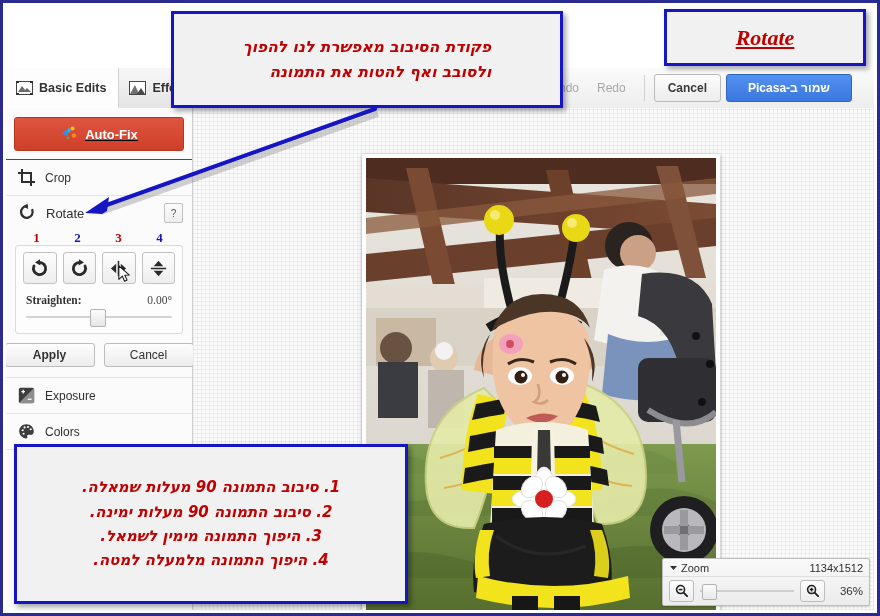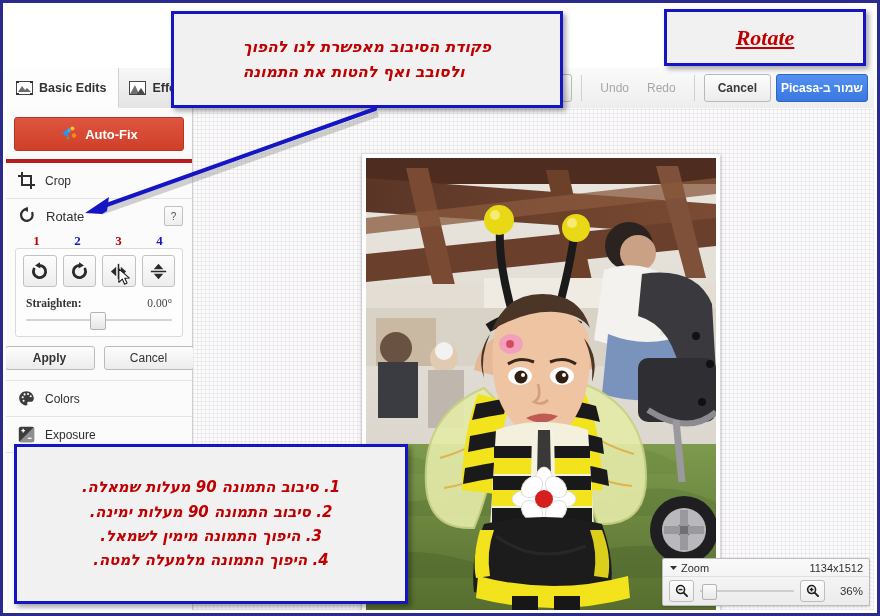--- a/index.html
+++ b/index.html
@@ -57,30 +57,30 @@
   .tbtn{
     height:26px;padding:0 13px;border:1px solid #b9b9b9;border-radius:3px;
     background:linear-gradient(#fdfdfd,#ececec);
     font-size:12px;font-weight:bold;color:#3a3a3a;
     display:flex;align-items:center;justify-content:center;
     margin-right:5px;
   }
   .tbtn.flat{border:none;background:transparent;color:#a7a7a7;font-weight:normal;padding:0 9px;margin-right:0;}
   .tbtn.primary{
     background:linear-gradient(#5390f0,#3a78e0);
-    border:1px solid #2e66c4;color:#fff;padding:0 4px;margin-right:0;
+    border:1px solid #2e66c4;color:#fff;padding:0 21px;margin-right:16px;
     direction:rtl;
   }
 
   
   .side{
     position:absolute;left:0;top:40px;width:186px;bottom:0;
     background:#fbfbfb;border-right:1px solid #cfcfcf;
   }
-  .autofix-wrap{padding:9px 8px 8px 8px;border-bottom:4px solid #b91c1c;}
+  .autofix-wrap{padding:9px 8px 8px 8px;border-bottom:1px solid #b91c1c;text-decoration:underline;}
   .autofix{
     height:32px;border-radius:3px;
     background:linear-gradient(#de5540,#cf3f28);
     border:1px solid #b7351f;
     color:#fff;font-size:13px;font-weight:bold;
     display:flex;align-items:center;justify-content:center;gap:7px;
   }
   .row{
     height:35px;display:flex;align-items:center;gap:10px;
     padding:0 12px;border-bottom:1px solid #e4e4e4;
@@ -178,21 +178,21 @@
   
   .callout{
     position:absolute;left:168px;top:8px;width:392px;height:97px;
     background:#f1f1f1;border:3px solid #1515c4;
     box-shadow:3px 3px 5px rgba(0,0,0,.35);
     box-sizing:border-box;
     display:flex;align-items:center;justify-content:center;
     z-index:40;
   }
   .callout p{
-    margin:0;direction:rtl;text-align:left;
+    margin:0;direction:rtl;text-align:right;
     color:#c00000;font-size:15.5px;font-weight:bold;font-style:italic;
     line-height:1.55;font-family:"DejaVu Sans",sans-serif;
   }
   .titlebox{
     position:absolute;left:661px;top:6px;width:202px;height:57px;
     background:#f1f1f1;border:3px solid #1515c4;
     box-shadow:3px 3px 5px rgba(0,0,0,.35);
     box-sizing:border-box;
     display:flex;align-items:center;justify-content:center;
     z-index:40;
@@ -358,46 +358,46 @@
         </div>
         <div class="slider">
           <div class="track"></div>
           <div class="knob"></div>
         </div>
       </div>
 
       <div class="applyrow">
         <div class="abtn bold">Apply</div>
         <div class="abtn">Cancel</div>
+      </div>
+
+      <div class="row">
+        <span class="ic">
+          <svg viewBox="0 0 17 17" width="17" height="17">
+            <rect x="0.8" y="0.8" width="15.4" height="15.4" rx="2" fill="#3d3d3d"></rect>
+            <path d="M1 16 L16 1 L16 16 Z" fill="#8e8e8e"></path>
+            <path d="M3.4 4.6 h3.6 M5.2 2.8 v3.6" stroke="#fff" stroke-width="1.3"></path>
+            <path d="M9.8 12.3 h3.8" stroke="#fff" stroke-width="1.3"></path>
+          </svg>
+        </span>
+        <span>Exposure</span>
       </div>
 
       <div class="row">
         <span class="ic">
           <svg viewBox="0 0 17 17" width="17" height="17">
             <path d="M8.5 1.2C4.4 1.2 1.2 4 1.2 8.1c0 4.2 3.5 7.3 6.6 7.3 1.5 0 1.9-.9 1.5-1.7-.5-1 .2-1.9 1.4-1.9h1.8c2 0 3.3-1.4 3.3-3.4 0-4-3.2-7.2-7.3-7.2z" fill="#3d3d3d"></path>
             <circle cx="4.7" cy="7.2" r="1.05" fill="#fff"></circle>
             <circle cx="6.6" cy="4.4" r="1.05" fill="#fff"></circle>
             <circle cx="10" cy="4" r="1.05" fill="#fff"></circle>
             <circle cx="12.7" cy="6.3" r="1.05" fill="#fff"></circle>
             <circle cx="5.6" cy="10.7" r="1.05" fill="#fff"></circle>
           </svg>
         </span>
         <span>Colors</span>
-      </div>
-
-      <div class="row">
-        <span class="ic">
-          <svg viewBox="0 0 17 17" width="17" height="17">
-            <rect x="0.8" y="0.8" width="15.4" height="15.4" rx="2" fill="#3d3d3d"></rect>
-            <path d="M1 16 L16 1 L16 16 Z" fill="#8e8e8e"></path>
-            <path d="M3.4 4.6 h3.6 M5.2 2.8 v3.6" stroke="#fff" stroke-width="1.3"></path>
-            <path d="M9.8 12.3 h3.8" stroke="#fff" stroke-width="1.3"></path>
-          </svg>
-        </span>
-        <span>Exposure</span>
       </div>
     </div>
 
     <div class="canvas">
 
       <div class="photo-frame">
         <div class="photo">
           <svg width="350" height="464" viewBox="0 0 350 464">
             <defs>
               <linearGradient id="skyg" x1="0" y1="0" x2="0" y2="1">

